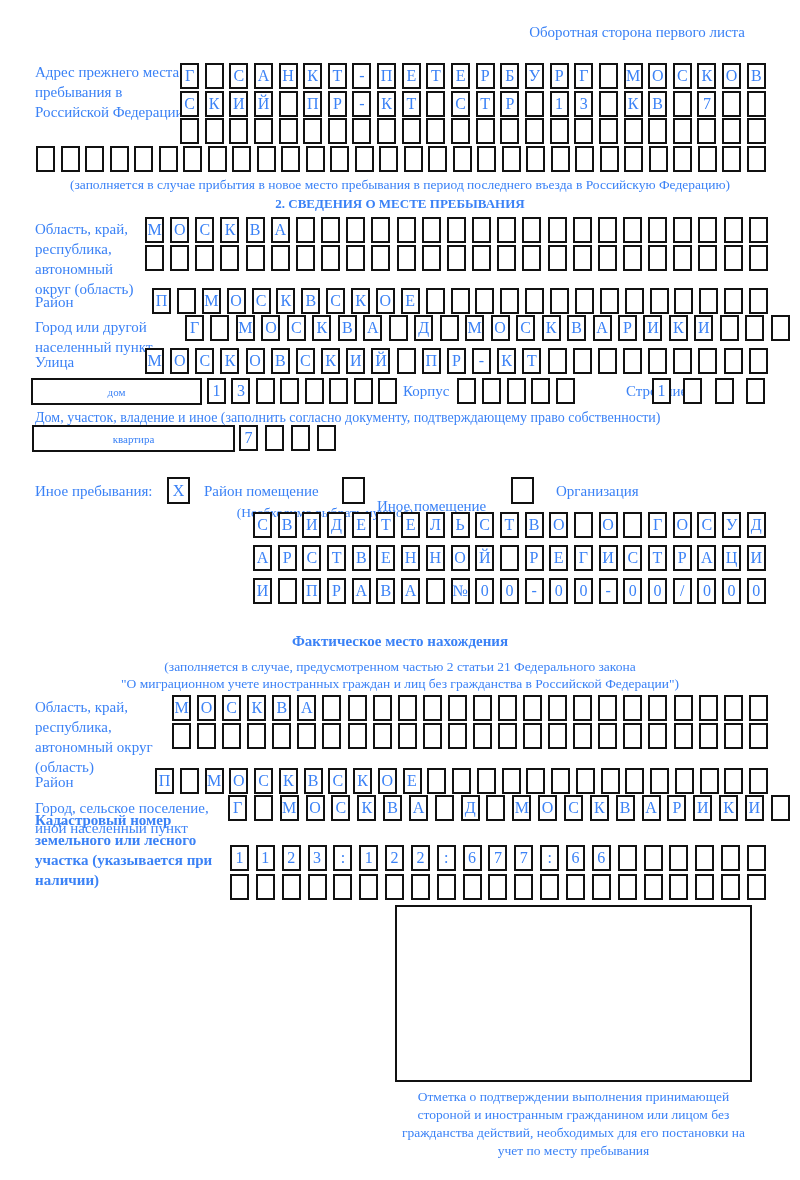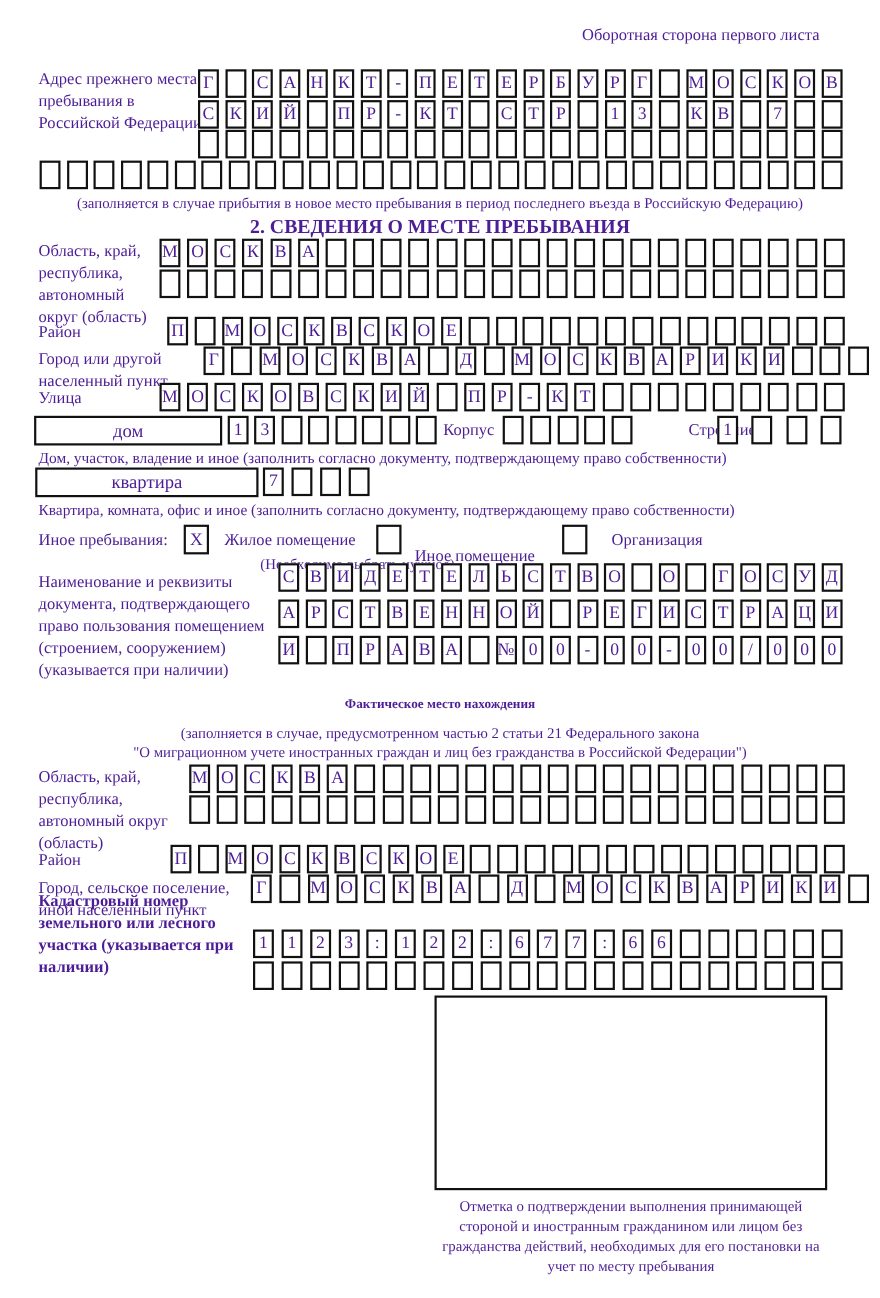--- a/index.html
+++ b/index.html
@@ -1,34 +1,34 @@
 <!DOCTYPE html>
 <html lang="ru"><head>
 <meta charset="utf-8">
 <style>
   html,body{margin:0;padding:0;background:#fff;}
   #page{
     position:relative;width:800px;height:1180px;background:#fff;
-    font-family:"Liberation Serif","DejaVu Serif",serif;color:#4c1d95;overflow:hidden;
+    font-family:"Liberation Serif","DejaVu Serif",serif;color:#3b82f6;overflow:hidden;
   }
   .abs{position:absolute;}
   .lbl{font-size:15px;line-height:20px;}
   .cap{font-size:13.5px;line-height:17px;}
   .cap14{font-size:14px;line-height:18px;}
-  .title{font-weight:bold;font-size:18px;text-align:center;width:100%;}
+  .title{font-weight:bold;font-size:13px;text-align:center;width:100%;}
   .center{text-align:center;width:100%;}
   .boxrow{display:flex;justify-content:space-between;height:26px;}
   .cell{
     width:19px;height:26px;border:2px solid #111;box-sizing:border-box;background:#fff;
     display:flex;align-items:center;justify-content:center;
     font-size:16px;font-family:"Liberation Serif","DejaVu Serif",serif;flex:0 0 auto;
   }
   .bigbox{
     border:2px solid #111;box-sizing:border-box;height:27px;background:#fff;
-    display:flex;align-items:center;justify-content:center;font-size:17px;
+    display:flex;align-items:center;justify-content:center;font-size:11px;
   }
   .cbox{
     width:23px;height:27px;border:2px solid #111;box-sizing:border-box;background:#fff;
     display:flex;align-items:center;justify-content:center;font-size:16px;
   }
   .stamp{border:2px solid #111;box-sizing:border-box;background:#fff;}
 </style>
 </head>
 <body>
 
@@ -321,32 +321,30 @@
     </div>
   <div class="abs bigbox" style="left:32px;top:425px;width:203px;">квартира</div>
 
   <div class="abs cap14" style="left:35px;top:409px;">Дом, участок, владение и иное (заполнить согласно документу, подтверждающему право собственности)</div>
   <div class="abs boxrow" style="left:239px;top:425px;width:97px;">
       <span class="cell">7</span>
       <span class="cell"></span>
       <span class="cell"></span>
       <span class="cell"></span>
     </div>
-  <div class="abs cap14" style="left:35px;top:456px;">Квартира, комната, офис и иное (заполнить согласно документу, подтверждающему право собственности)</div>
 
   <div class="abs lbl" style="left:35px;top:481px;">Иное пребывания:</div>
   <div class="abs cbox" style="left:167px;top:477px;">X</div>
-  <div class="abs lbl" style="left:204px;top:481px;">Жилое помещение</div>
+  <div class="abs lbl" style="left:204px;top:481px;">Район помещение</div>
   <div class="abs cbox" style="left:342px;top:477px;"></div>
   <div class="abs lbl" style="left:377px;top:496px;">Иное помещение</div>
   <div class="abs cbox" style="left:511px;top:477px;"></div>
   <div class="abs lbl" style="left:556px;top:481px;">Организация</div>
   <div class="abs cap" style="left:160px;top:504px;width:330px;text-align:center;">(Необходимо выбрать нужное)</div>
 
-  <div class="abs lbl" style="left:35px;top:520px;width:215px;">Наименование и реквизиты документа, подтверждающего право пользования помещением (строением, сооружением) (указывается при наличии)</div>
   <div class="abs boxrow" style="left:253px;top:512px;width:513px;">
       <span class="cell">С</span>
       <span class="cell">В</span>
       <span class="cell">И</span>
       <span class="cell">Д</span>
       <span class="cell">Е</span>
       <span class="cell">Т</span>
       <span class="cell">Е</span>
       <span class="cell">Л</span>
       <span class="cell">Ь</span>
@@ -403,21 +401,21 @@
       <span class="cell">0</span>
       <span class="cell">-</span>
       <span class="cell">0</span>
       <span class="cell">0</span>
       <span class="cell">/</span>
       <span class="cell">0</span>
       <span class="cell">0</span>
       <span class="cell">0</span>
     </div>
 
-  <div class="abs title" style="top:633px;left:0;font-size:12px;text-align:center;">Фактическое место нахождения</div>
+  <div class="abs title" style="top:633px;left:0;font-size:15px;text-align:center;">Фактическое место нахождения</div>
   <div class="abs cap center" style="top:658px;left:0;">(заполняется в случае, предусмотренном частью 2 статьи 21 Федерального закона</div>
   <div class="abs cap center" style="top:675px;left:0;">"О миграционном учете иностранных граждан и лиц без гражданства в Российской Федерации")</div>
 
   <div class="abs lbl" style="left:35px;top:697px;width:140px;">Область, край, республика, автономный округ (область)</div>
   <div class="abs boxrow" style="left:172px;top:695px;width:596px;">
       <span class="cell">М</span>
       <span class="cell">О</span>
       <span class="cell">С</span>
       <span class="cell">К</span>
       <span class="cell">В</span>

